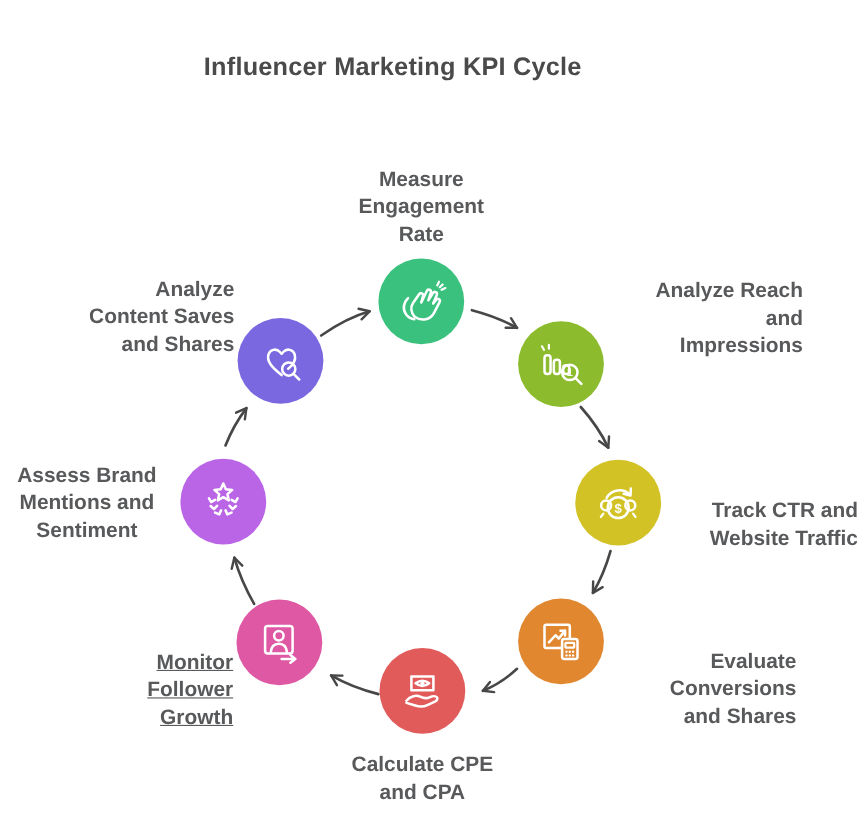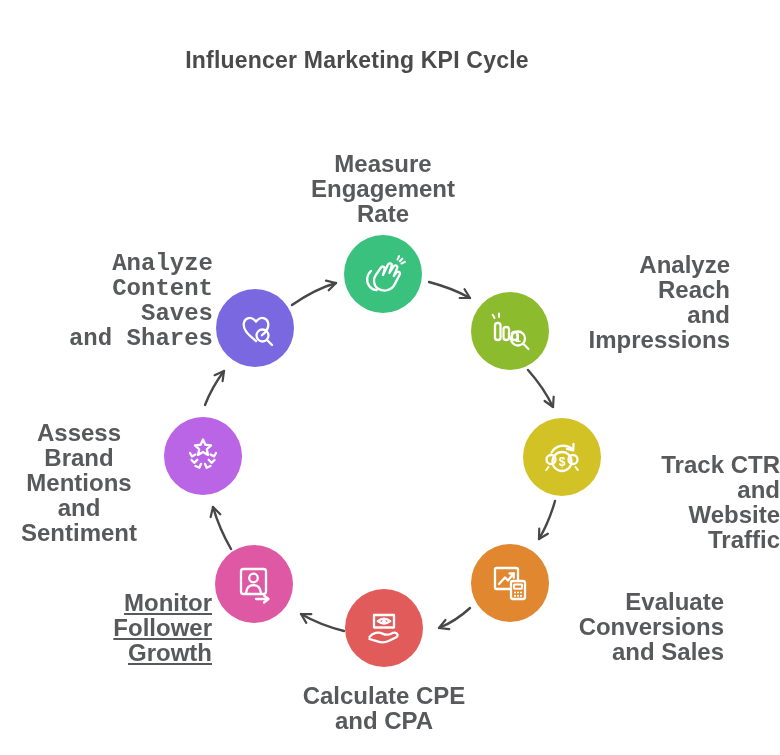--- a/index.html
+++ b/index.html
@@ -7,21 +7,21 @@
     width:780px; height:755px; position:relative; overflow:hidden;
     background:#ffffff;
     font-family:"Liberation Sans", sans-serif;
   }
   .title {
     position:absolute; left:0; top:47px; width:714px;
     text-align:center; font-size:23px; font-weight:700;
     color:#4a4a4a; letter-spacing:.2px;
   }
   .node-label {
-    position:absolute; font-size:24px; font-weight:700;
+    position:absolute; font-size:19px; font-weight:700;
     color:#58595b; line-height:25px; white-space:pre-line;
   }
   .ta-c { text-align:center; }
   .ta-l { text-align:right; }
   .ta-r { text-align:right; }
   .circle {
     position:absolute; width:78px; height:78px; border-radius:50%;
     display:flex; align-items:center; justify-content:center;
     box-sizing:border-box;
   }
@@ -39,21 +39,21 @@
   .c8 { left:216px; top:289px; }
 
   
   .l1 { left:288px; top:151px; width:190px; }
   .l2 { left:565px; top:252px; width:165px; }
   .l3 { left:612px; top:452px; width:168px; }
   .l4 { left:559px; top:589px; width:165px; }
   .l5 { left:289px; top:683px; width:190px; }
   .l6 { left:60px;  top:590px; width:152px;text-decoration:underline; }
   .l7 { left:3px;   top:420px; width:152px;text-align:center; }
-  .l8 { left:61px;  top:251px; width:152px;font-family:Liberation Mono, monospace; }
+  .l8 { left:61px;  top:251px; width:152px; }
 
   .ico { stroke:#fff; fill:none; stroke-width:2.3; stroke-linecap:round; stroke-linejoin:round; }
   .bgfill { fill:var(--node-color); }
   .wfill { fill:#fff; stroke:none; }
   .itxt { fill:#fff; stroke:none; font-family:"Liberation Sans",sans-serif; font-weight:700; }
 </style>
 </head>
 <body style="background-color: rgb(255, 255, 255);">
 
 <div class="title">Influencer Marketing KPI Cycle</div>
@@ -79,21 +79,21 @@
 <div class="node-label ta-c l1">Measure
 Engagement
 Rate</div>
 <div class="node-label ta-l l2">Analyze Reach
 and
 Impressions</div>
 <div class="node-label ta-l l3">Track CTR and
 Website Traffic</div>
 <div class="node-label ta-l l4">Evaluate
 Conversions
-and Sales</div>
+and Shares</div>
 <div class="node-label ta-c l5">Calculate CPE
 and CPA</div>
 <div class="node-label ta-r l6">Monitor
 Follower
 Growth</div>
 <div class="node-label ta-r l7">Assess Brand
 Mentions and
 Sentiment</div>
 <div class="node-label ta-r l8">Analyze
 Content Saves

